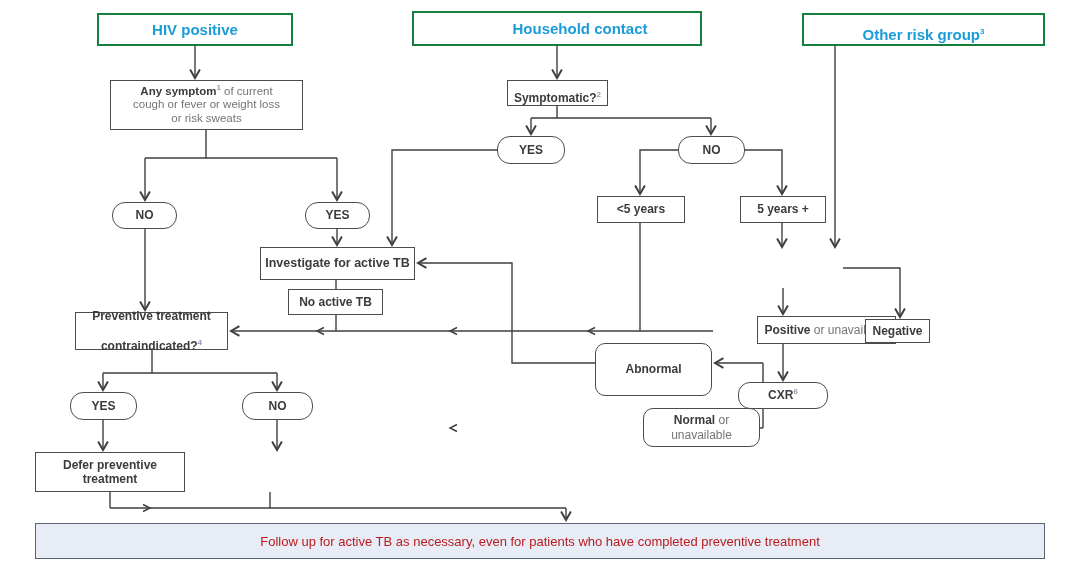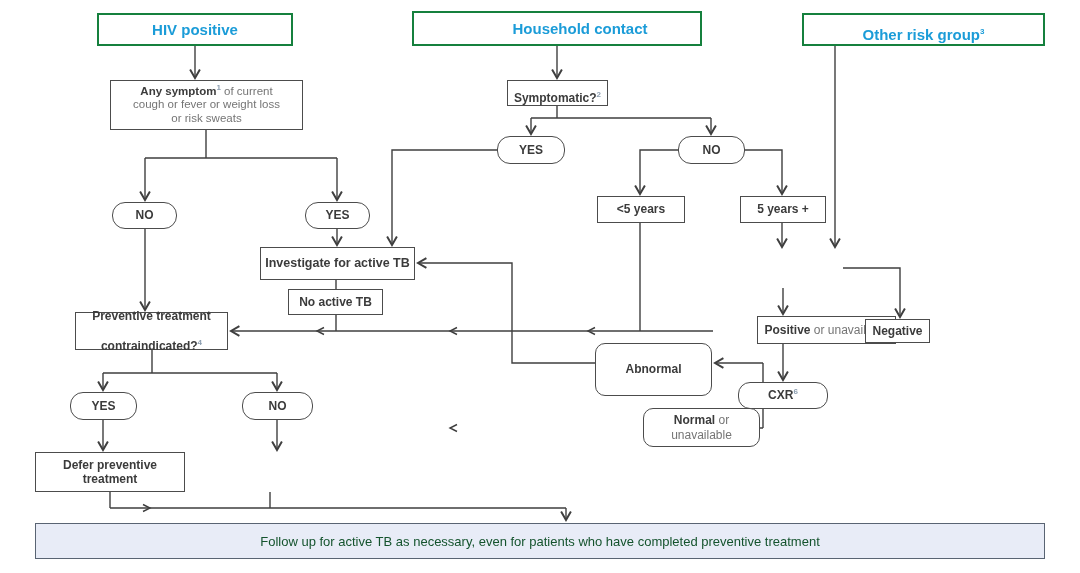--- a/index.html
+++ b/index.html
@@ -18,21 +18,21 @@
   }
   .hdr{border:2px solid #15803d;font-size:15px;color:#1b9cd8;}
   .pill{border-radius:13px;}
   .round{border-radius:10px;}
   .bx .ln{display:block;}
   .gray{color:#757575;font-weight:normal;}
   sup{font-size:8px;color:#8b9db0;font-weight:bold;line-height:0;}
   .hdr sup{color:#1b9cd8;}
   .bar{
     position:absolute;box-sizing:border-box;z-index:2;
-    background:#e8ecf7;border:1.5px solid #596473;color:#14532d;
+    background:#e8ecf7;border:1.5px solid #596473;color:#b91c1c;
     display:flex;align-items:center;justify-content:center;
     font-size:13px;font-weight:normal;
   }
 </style>
 </head>
 <body>
 
 <div class="fig">
 
   <svg class="wires" width="1080" height="573" viewBox="0 0 1080 573">

